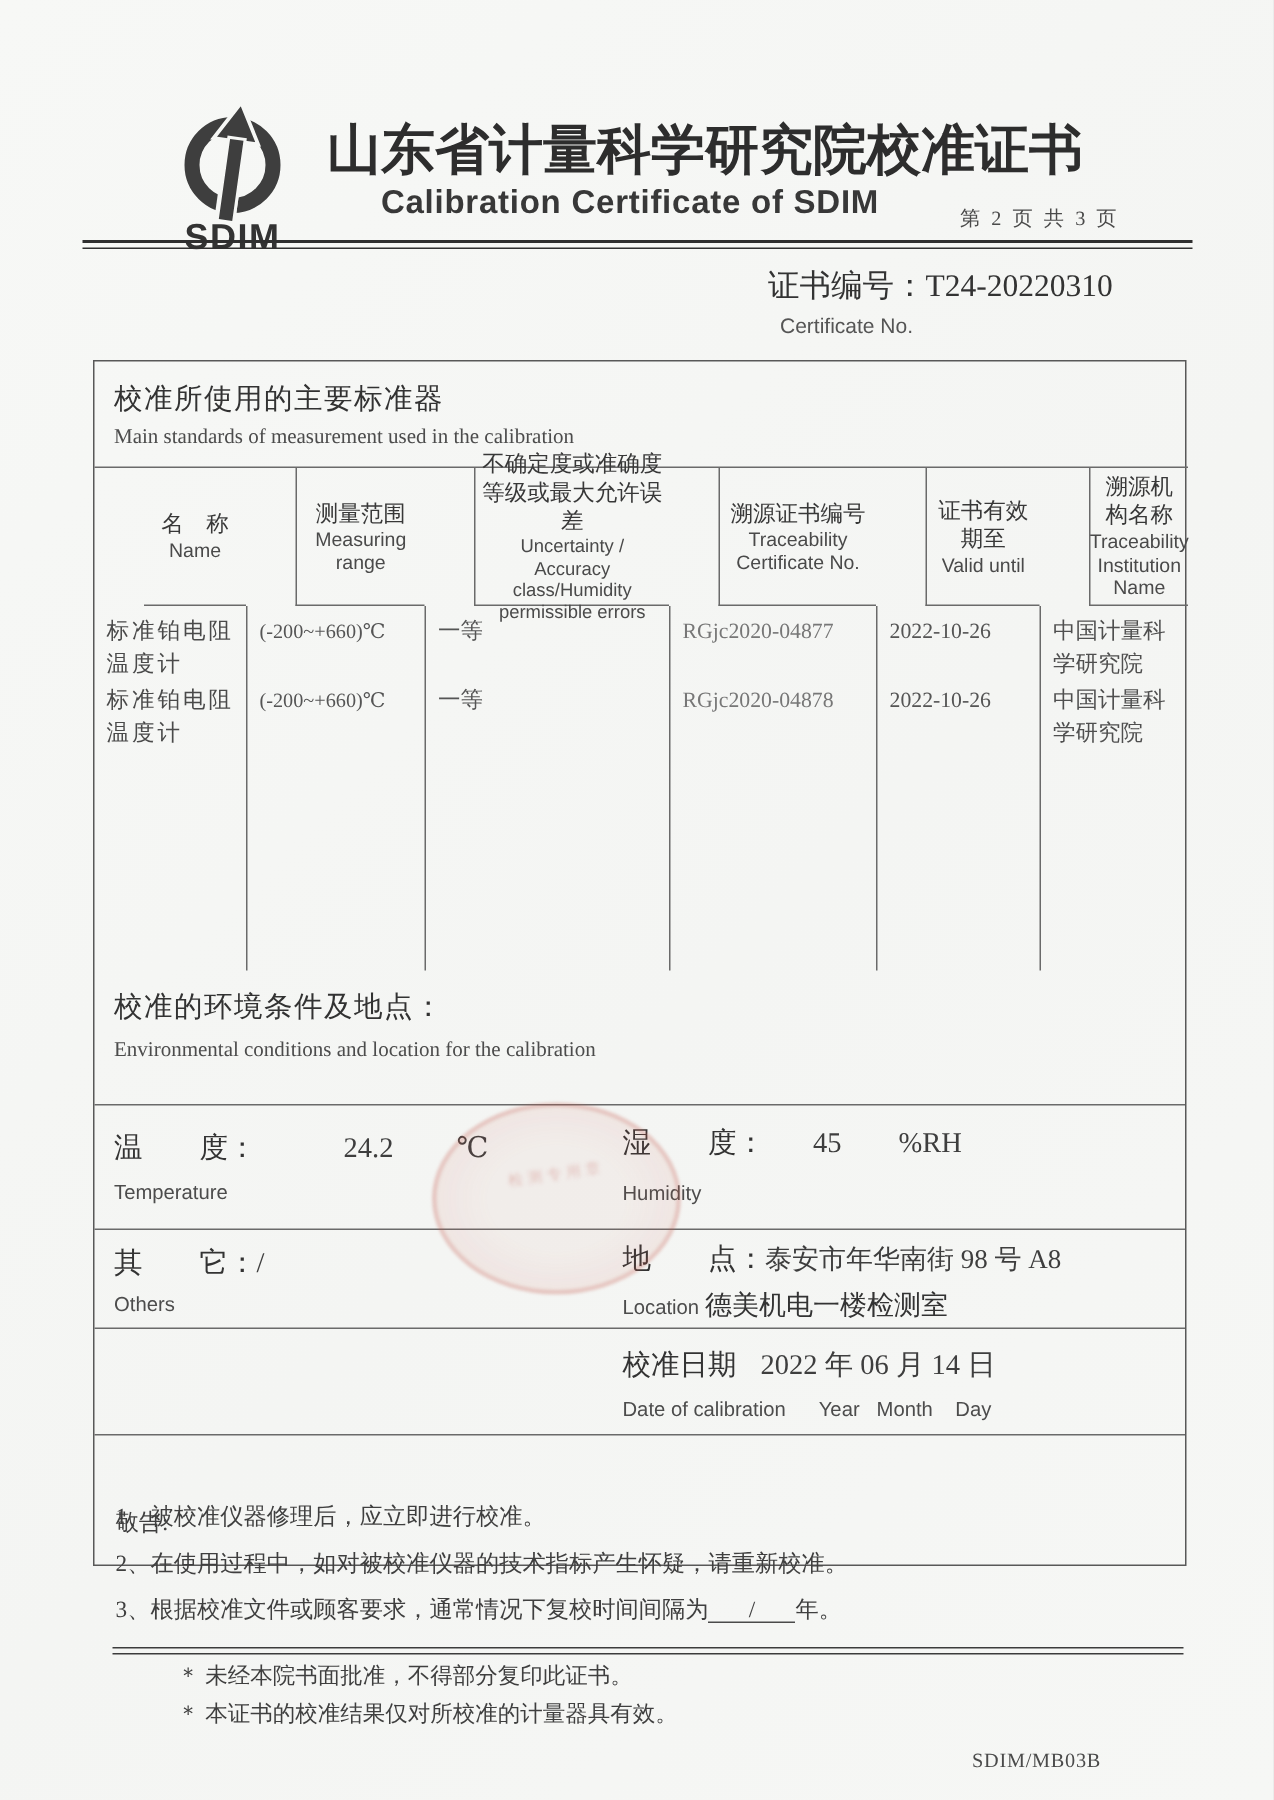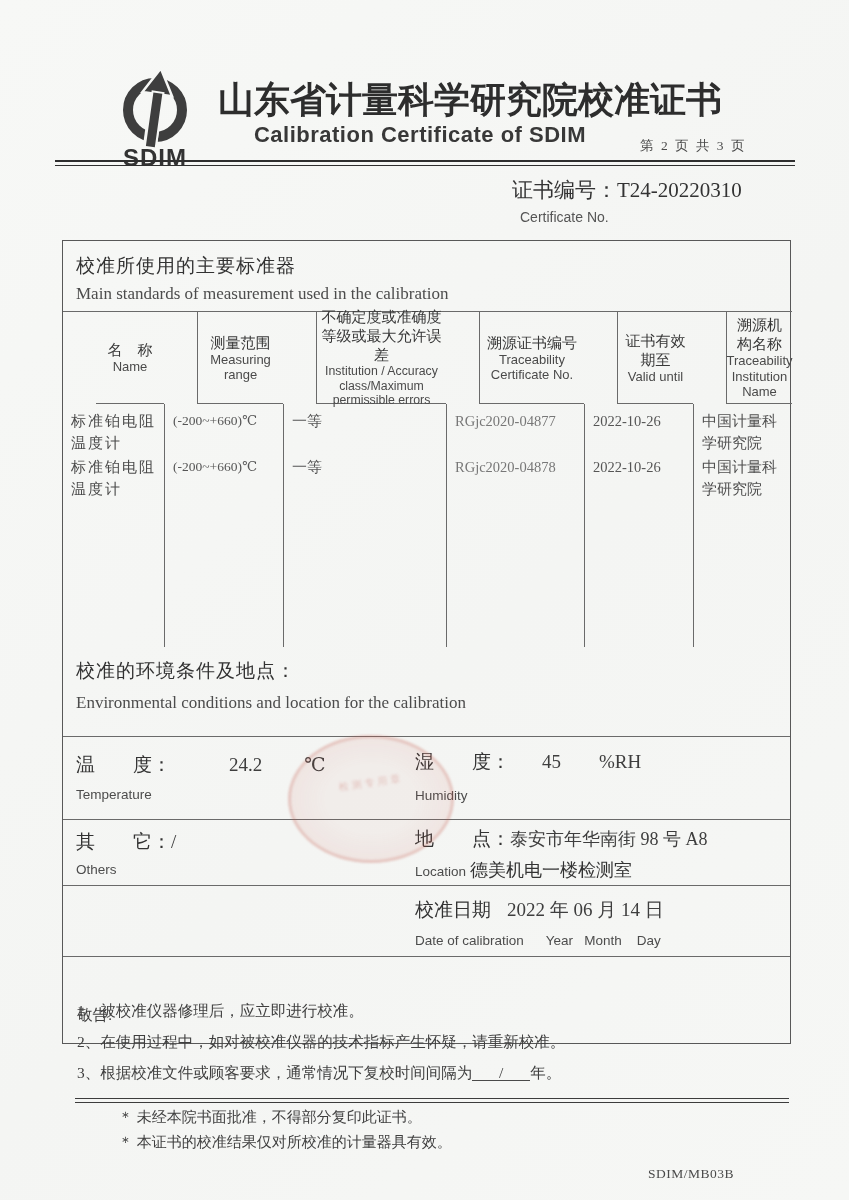--- a/index.html
+++ b/index.html
@@ -28,21 +28,21 @@
     border-top:2.5px solid #2f2f2f;border-bottom:1px solid #2f2f2f;}
   .certno-line{left:512px;top:176px;font-size:21px;color:#333;white-space:nowrap;}
   .certno-en{left:520px;top:209px;font-size:14px;color:#555;}
 
   
   .main-box{left:62px;top:240px;width:729px;height:804px;
     border:1px solid #585858;box-sizing:border-box;}
   .box-line{position:absolute;left:0;width:100%;border-top:1px solid #6a6a6a;}
 
   .sec-title-cn{position:absolute;left:13px;font-size:19px;color:#323232;letter-spacing:1px;}
-  .sec-title-en{position:absolute;left:13px;font-size:17px;color:#4c4c4c;}
+  .sec-title-en{position:absolute;left:13px;font-size:14px;color:#4c4c4c;}
 
   
   .std-table{position:absolute;left:0;top:70px;width:729px;height:335px;
     display:grid;grid-template-columns:101px 119px 163px 138px 109px 99px;
     grid-template-rows:92px 46px 197px;
     border-top:1px solid #6a6a6a;box-sizing:border-box;}
   .th{display:flex;flex-direction:column;justify-content:center;align-items:center;
     text-align:center;border-bottom:1px solid #6a6a6a;box-sizing:border-box;padding:2px 4px;margin-left:33px;}
   .th .cn{font-size:15px;color:#383838;line-height:19px;font-family:"Liberation Sans","DejaVu Sans",sans-serif;}
   .th .en{font-size:13px;color:#4a4a4a;line-height:15.5px;font-family:"Liberation Sans","DejaVu Sans",sans-serif;}
@@ -119,21 +119,21 @@
       <div class="th">
         <span class="cn">名　称</span>
         <span class="en">Name</span>
       </div>
       <div class="th bl">
         <span class="cn">测量范围</span>
         <span class="en">Measuring range</span>
       </div>
       <div class="th bl th-small">
         <span class="cn">不确定度或准确度等级或最大允许误差</span>
-        <span class="en">Institution / Accuracy class/Maximum permissible errors</span>
+        <span class="en">Uncertainty / Accuracy class/Humidity permissible errors</span>
       </div>
       <div class="th bl">
         <span class="cn">溯源证书编号</span>
         <span class="en">Traceability Certificate No.</span>
       </div>
       <div class="th bl">
         <span class="cn">证书有效期至</span>
         <span class="en">Valid until</span>
       </div>
       <div class="th bl">

